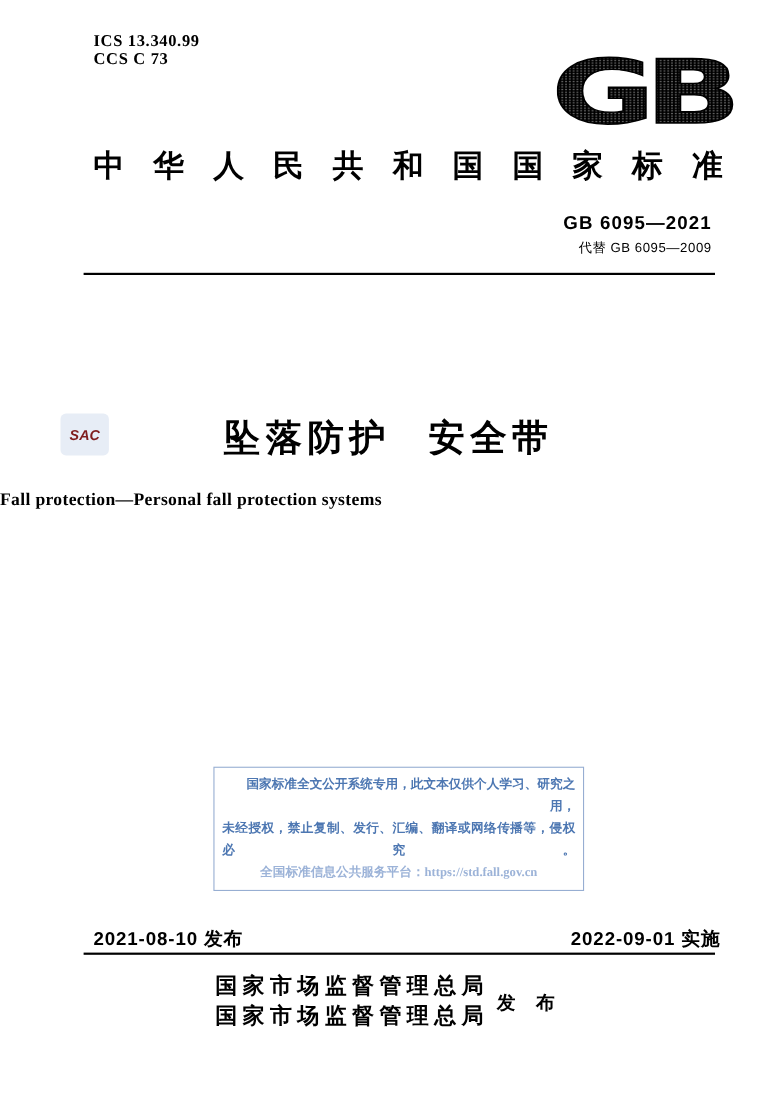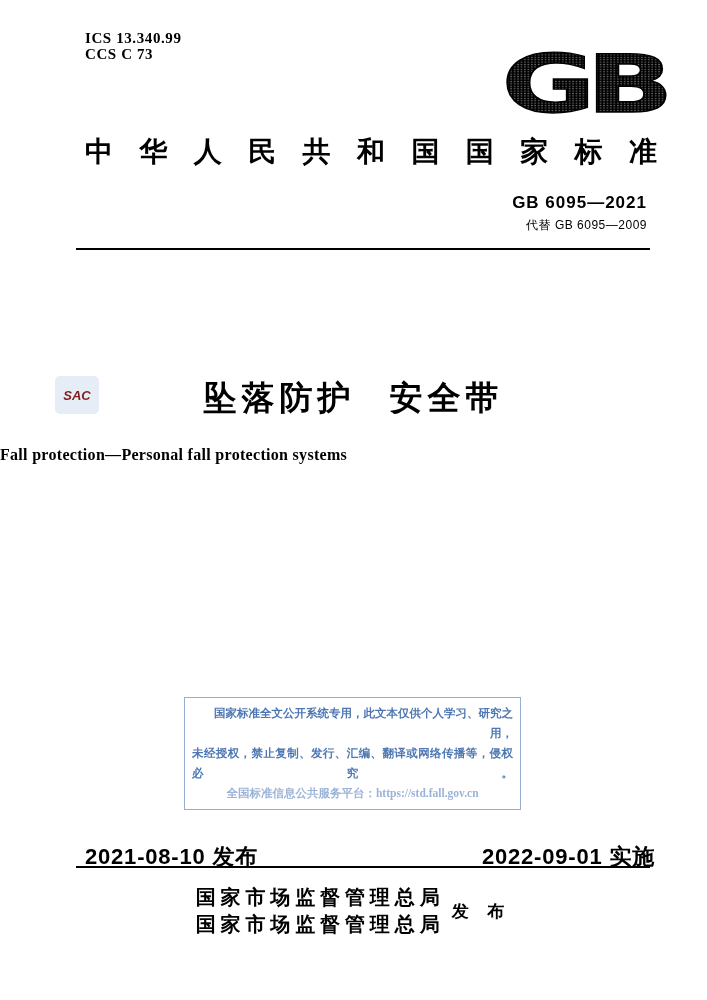--- a/index.html
+++ b/index.html
@@ -40,32 +40,32 @@
 
   
   .doc-title { position:absolute; left:0; right:0; top:376px; text-align:center;
     font-family:"Liberation Sans","DejaVu Sans",sans-serif;
     font-weight:bold; font-size:33px; letter-spacing:5px; white-space:nowrap; }
   .doc-title .part2 { margin-left:34px; }
   .doc-title-en { position:absolute; left:0; right:0; top:446px; text-align:left;
     font-weight:bold; font-size:16px; letter-spacing:0.3px; }
 
   
-  .notice-box { position:absolute; left:184px; top:697px; width:337px;
+  .notice-box { position:absolute; left:194px; top:697px; width:337px;
     box-sizing:border-box; border:1px solid #97aed2; padding:5px 7px 6px;
     font-weight:bold; font-size:11.5px; line-height:20px; color:#4d77b2; }
   .notice-line1 { text-align:right; }
   .notice-line2 { text-align:justify; text-align-last:justify; }
   .notice-line3 { text-align:center; color:#9cb3d8; }
   .notice-line3 a { color:#9cb3d8; text-decoration:none; }
 
   
   .date { position:absolute; top:842px;
     font-family:"Liberation Sans","DejaVu Sans",sans-serif;
-    font-weight:bold; font-size:22px; letter-spacing:0.8px; }
+    font-weight:bold; font-size:17px; letter-spacing:0.8px; }
   .date-issue { left:85px; }
   .date-impl { right:52px; }
 
   
   .issuers { position:absolute; left:0; right:0; top:884px;
     display:flex; justify-content:center; align-items:center; }
   .issuer-lines { font-weight:bold; font-size:20px; line-height:27px; }
   .issuer-line { width:244px; text-align:justify; text-align-last:justify; }
   .publish-label { margin-left:12px;
     font-family:"Liberation Sans","DejaVu Sans",sans-serif;

